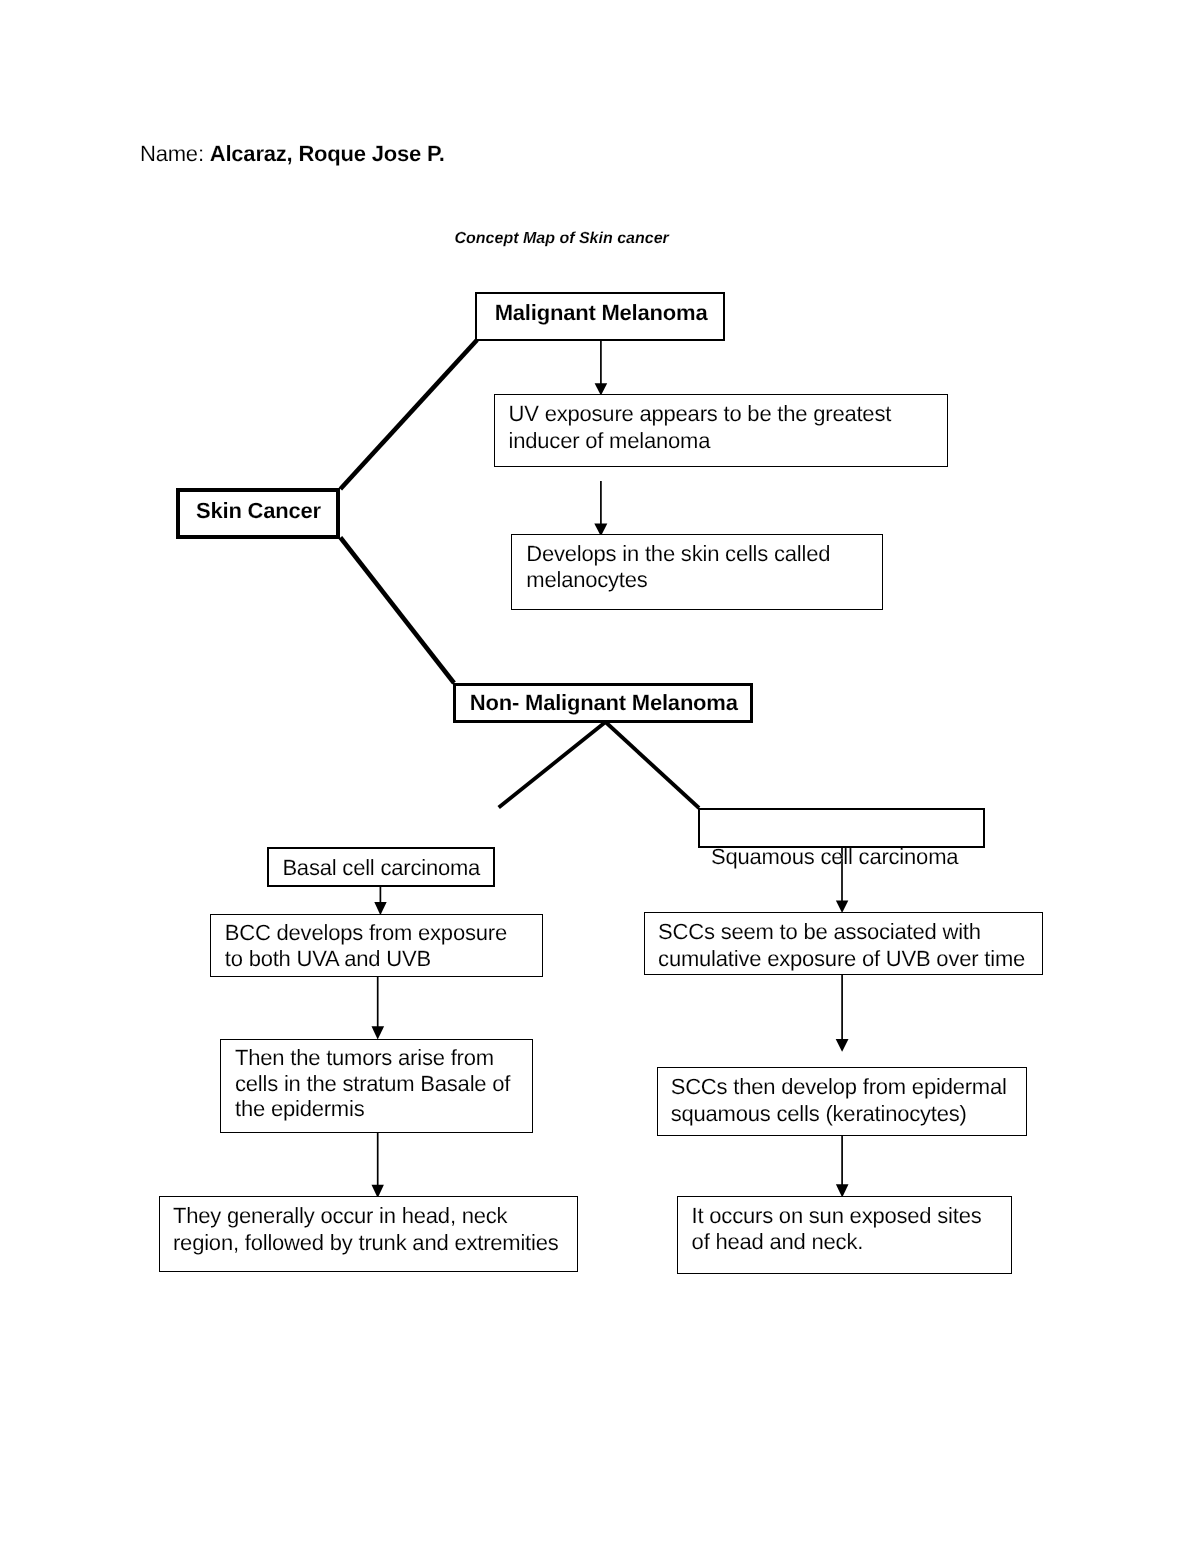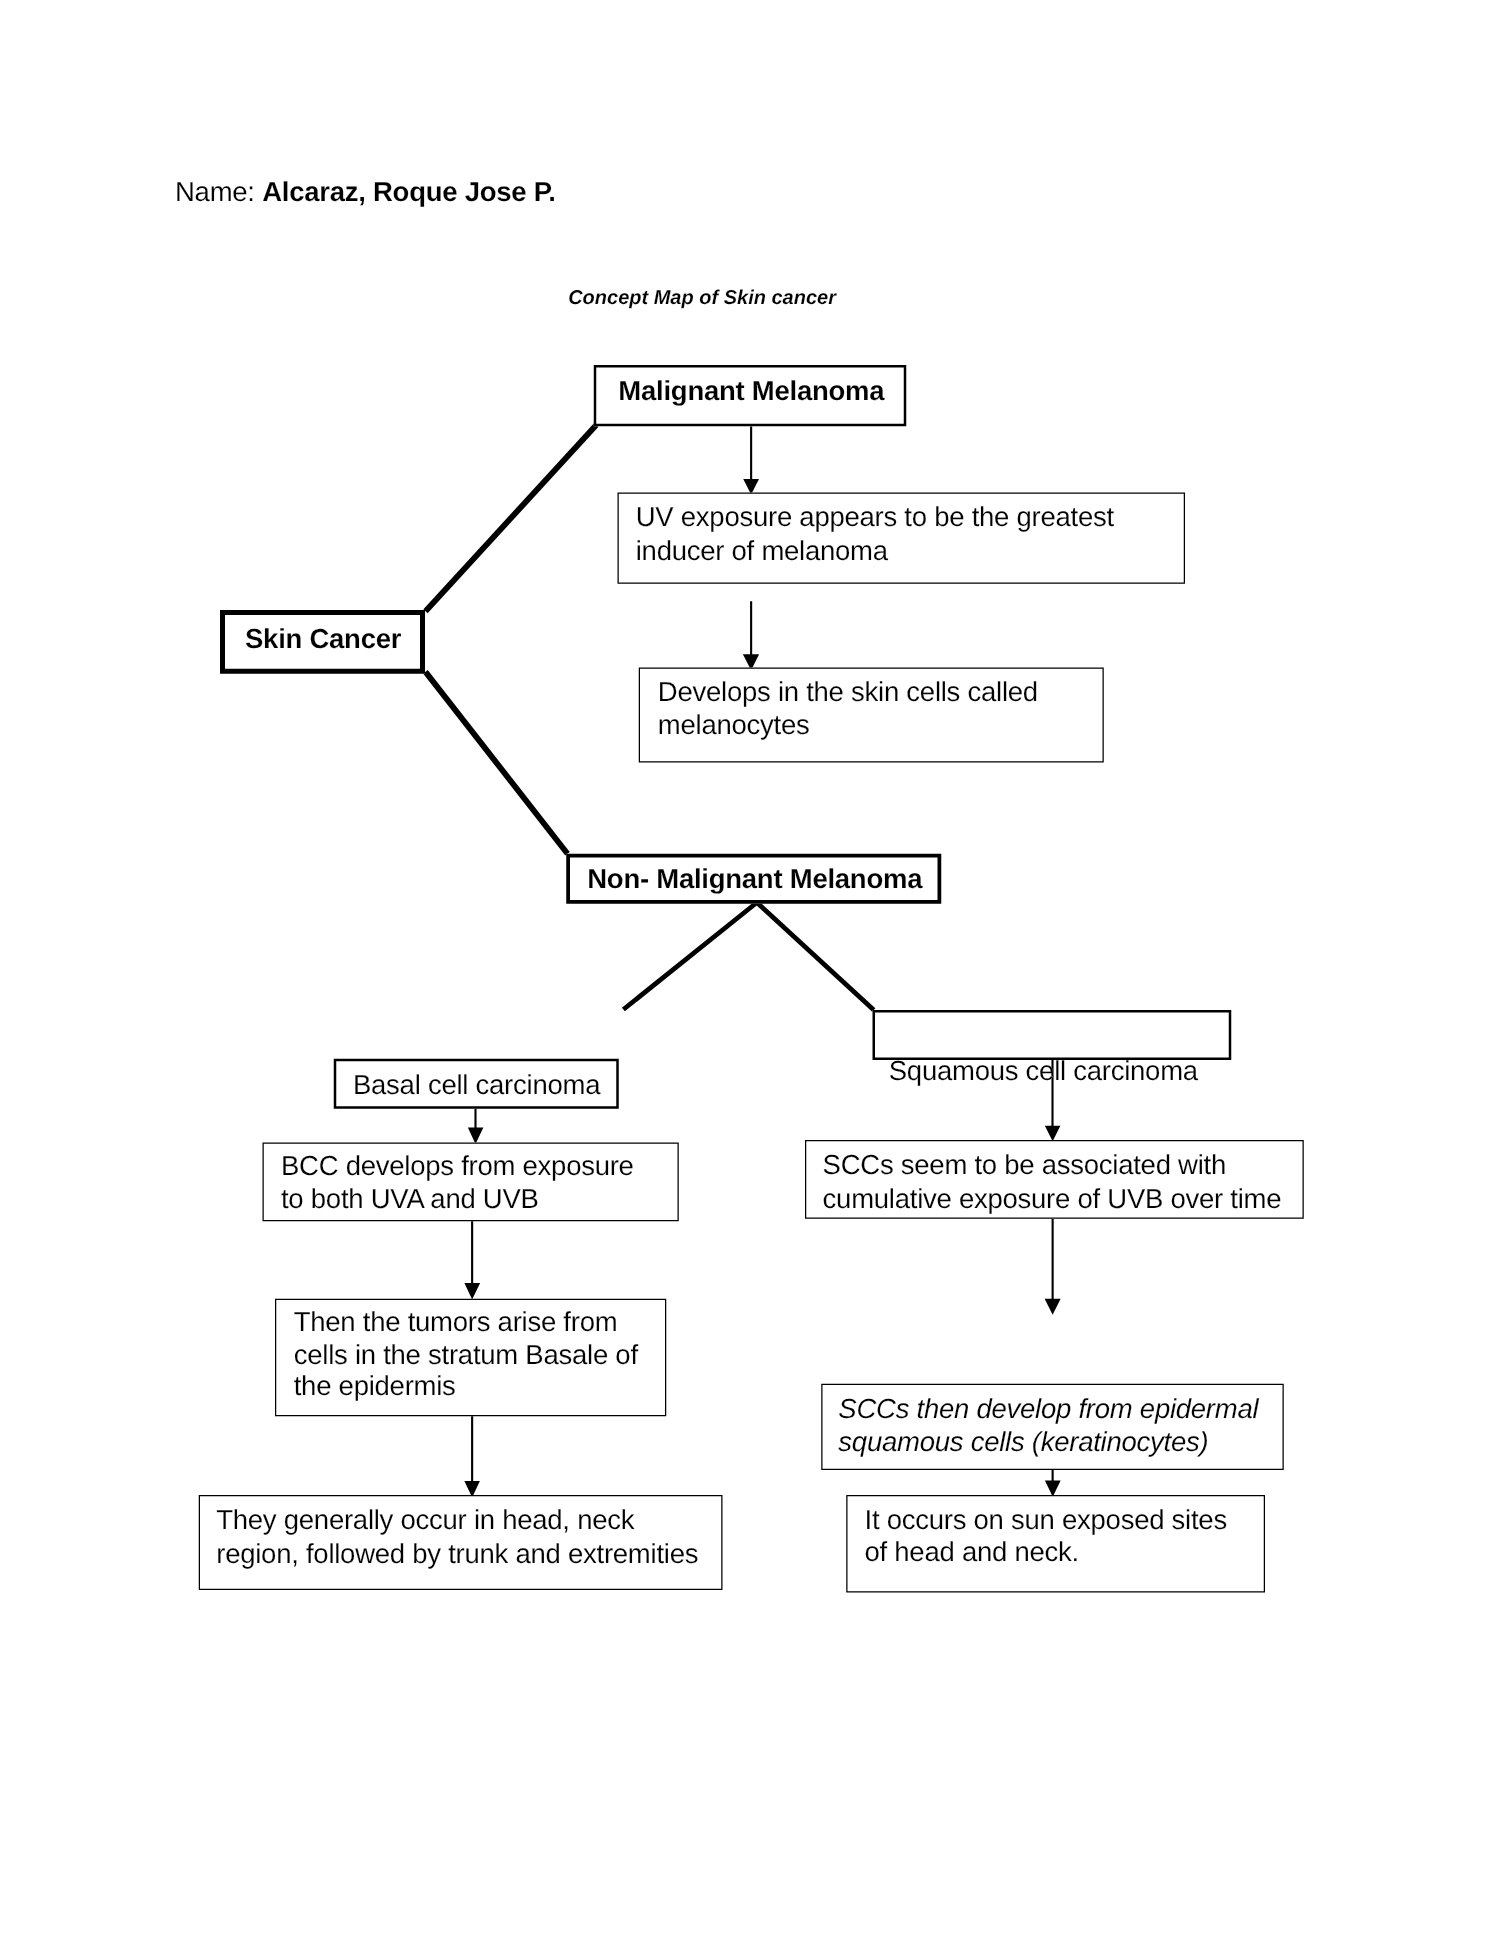--- a/index.html
+++ b/index.html
@@ -104,21 +104,21 @@
   <div class="node" style="left:158.6px;top:1195.8px;width:419.7px;height:76.2px;border-width:1.6px;">
     <div class="txt" style="left:13.4px;top:4.8px;line-height:27px;">They generally occur in head, neck
 region, followed by trunk and extremities</div>
   </div>
 
   <div class="node" style="left:643.9px;top:912.1px;width:398.9px;height:62.6px;border-width:1.6px;">
     <div class="txt" style="left:13.2px;top:4.5px;line-height:27px;">SCCs seem to be associated with
 cumulative exposure of UVB over time</div>
   </div>
 
-  <div class="node" style="left:656.5px;top:1107px;width:370.7px;height:68.9px;border-width:1.6px;font-style:italic;">
+  <div class="node" style="left:656.5px;top:1067px;width:370.7px;height:68.9px;border-width:1.6px;">
     <div class="txt" style="left:13.2px;top:5.9px;line-height:26.9px;">SCCs then develop from epidermal
 squamous cells (keratinocytes)</div>
   </div>
 
   <div class="node" style="left:676.6px;top:1195.7px;width:335.2px;height:78px;border-width:1.6px;">
     <div class="txt" style="left:14px;top:6.2px;line-height:26.2px;">It occurs on sun exposed sites
 of head and neck.</div>
   </div>
 
 </div>

